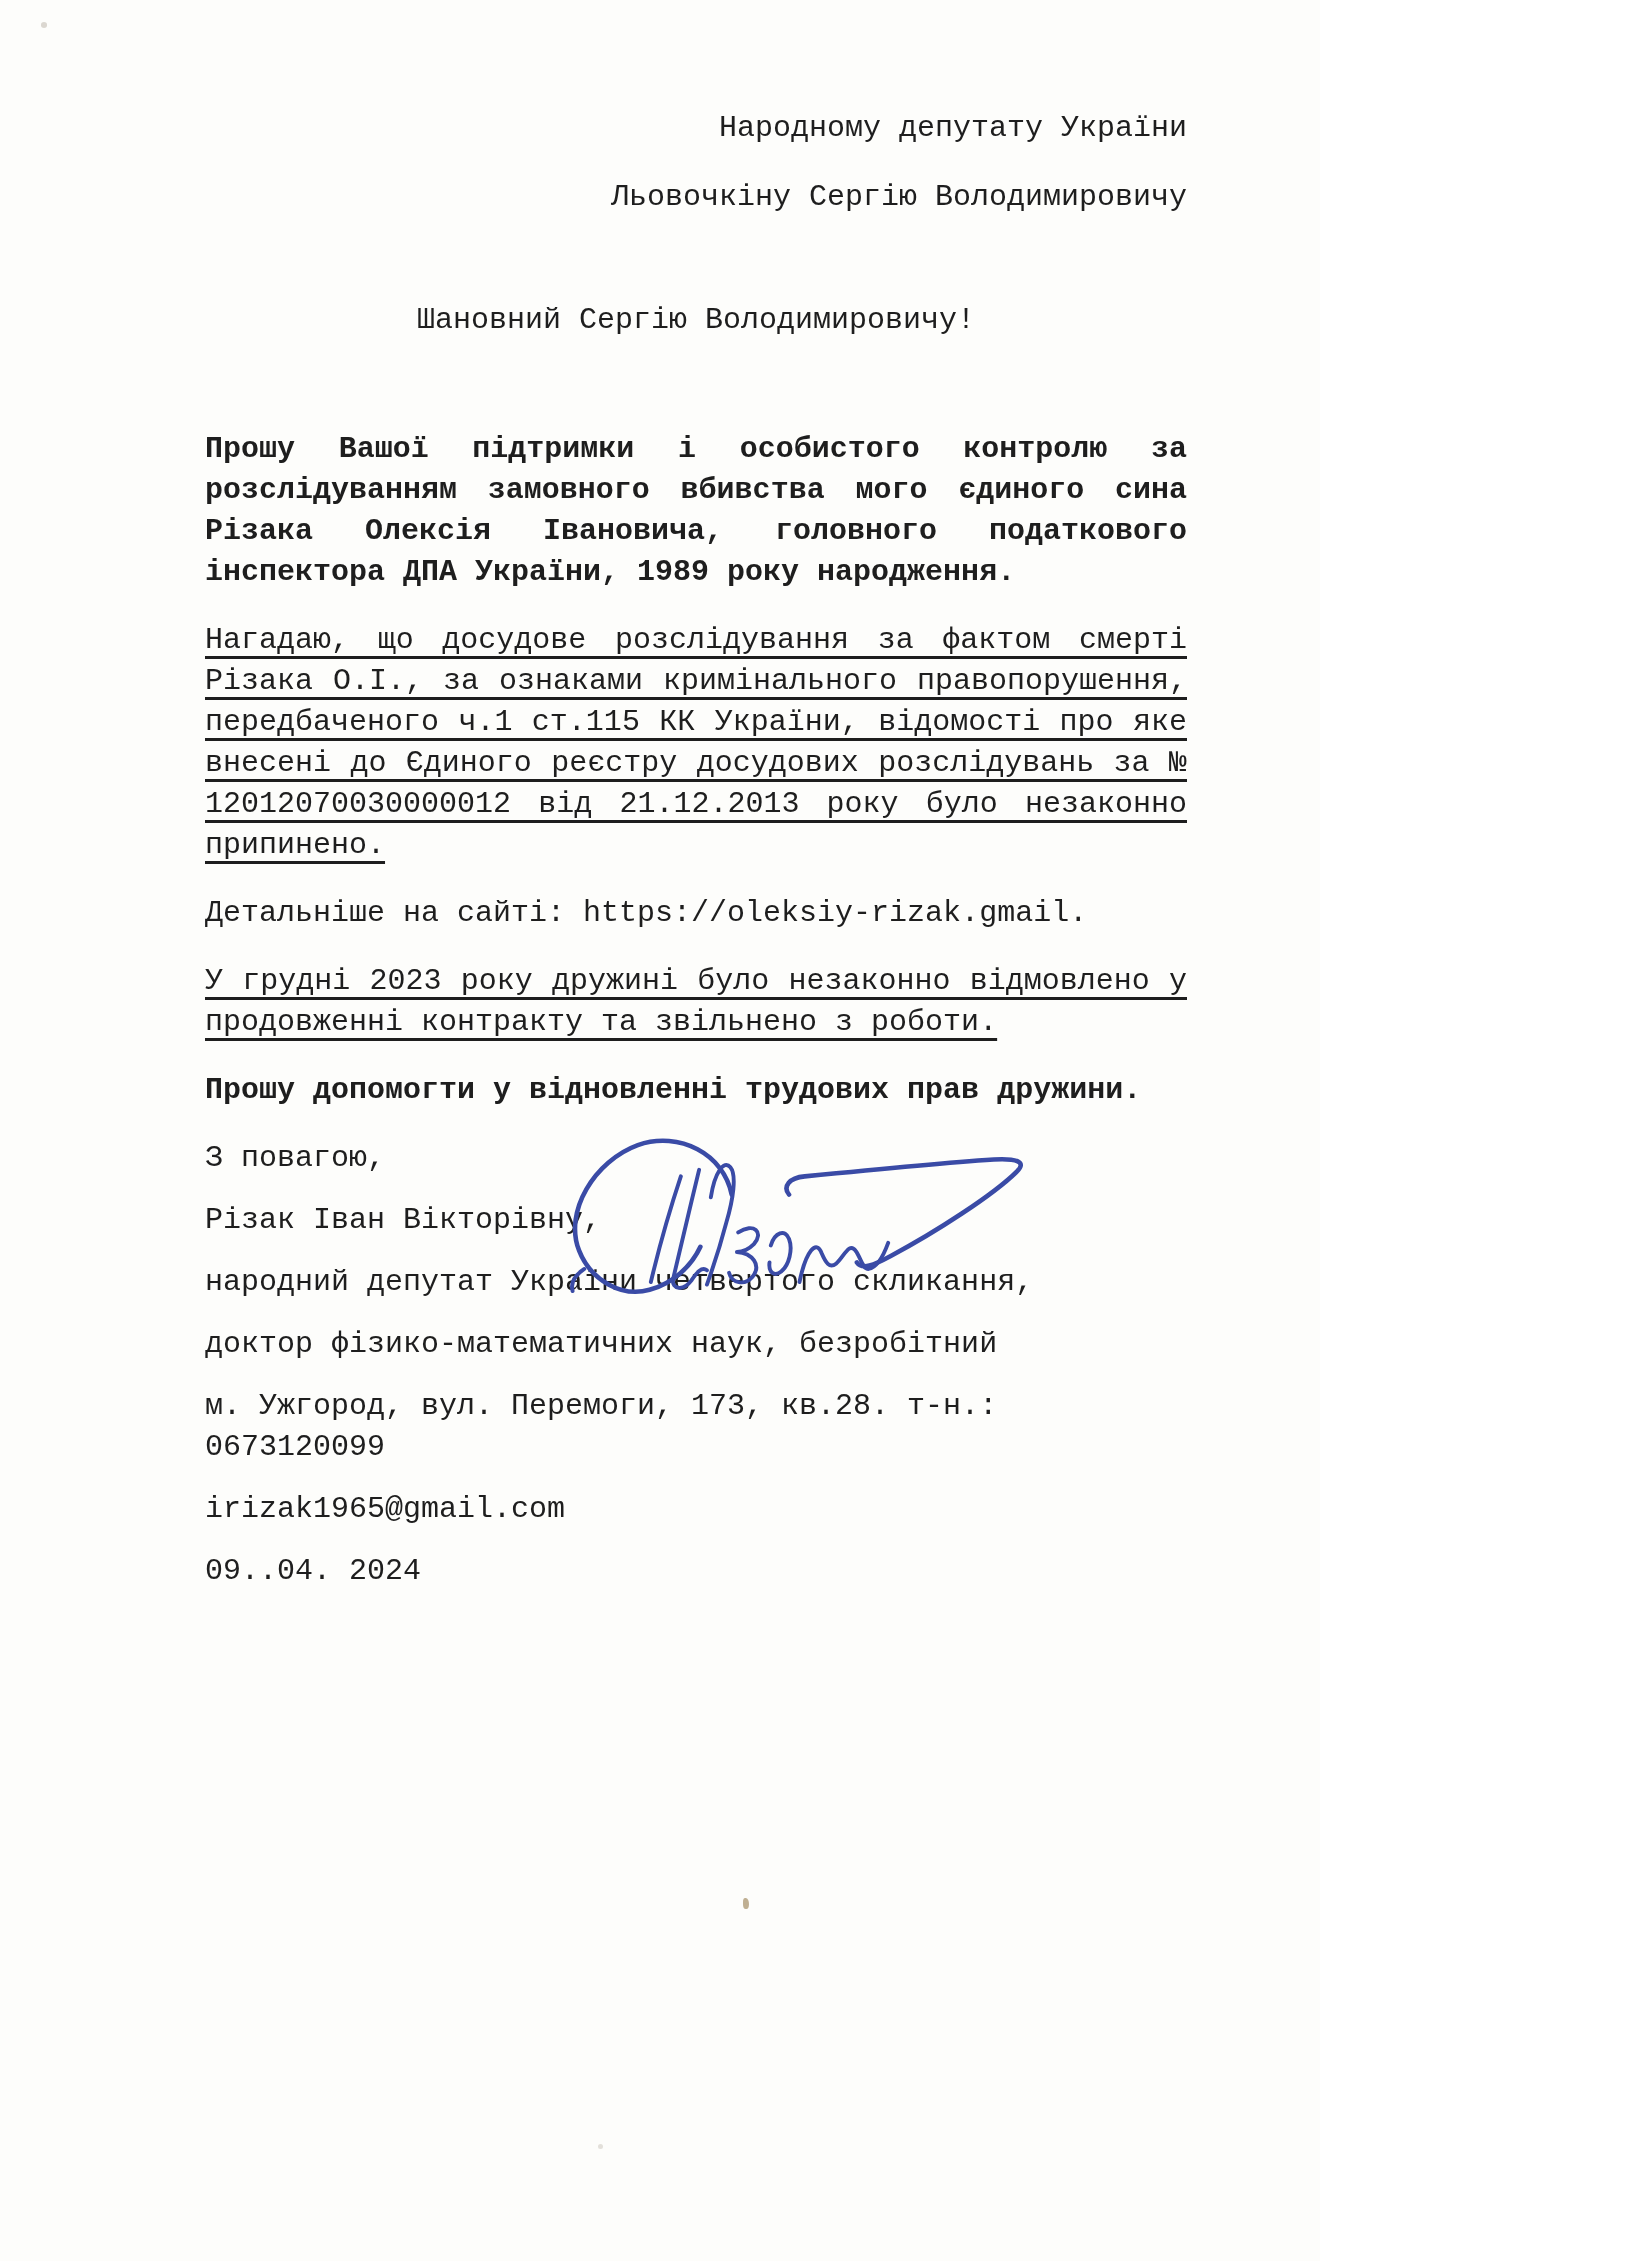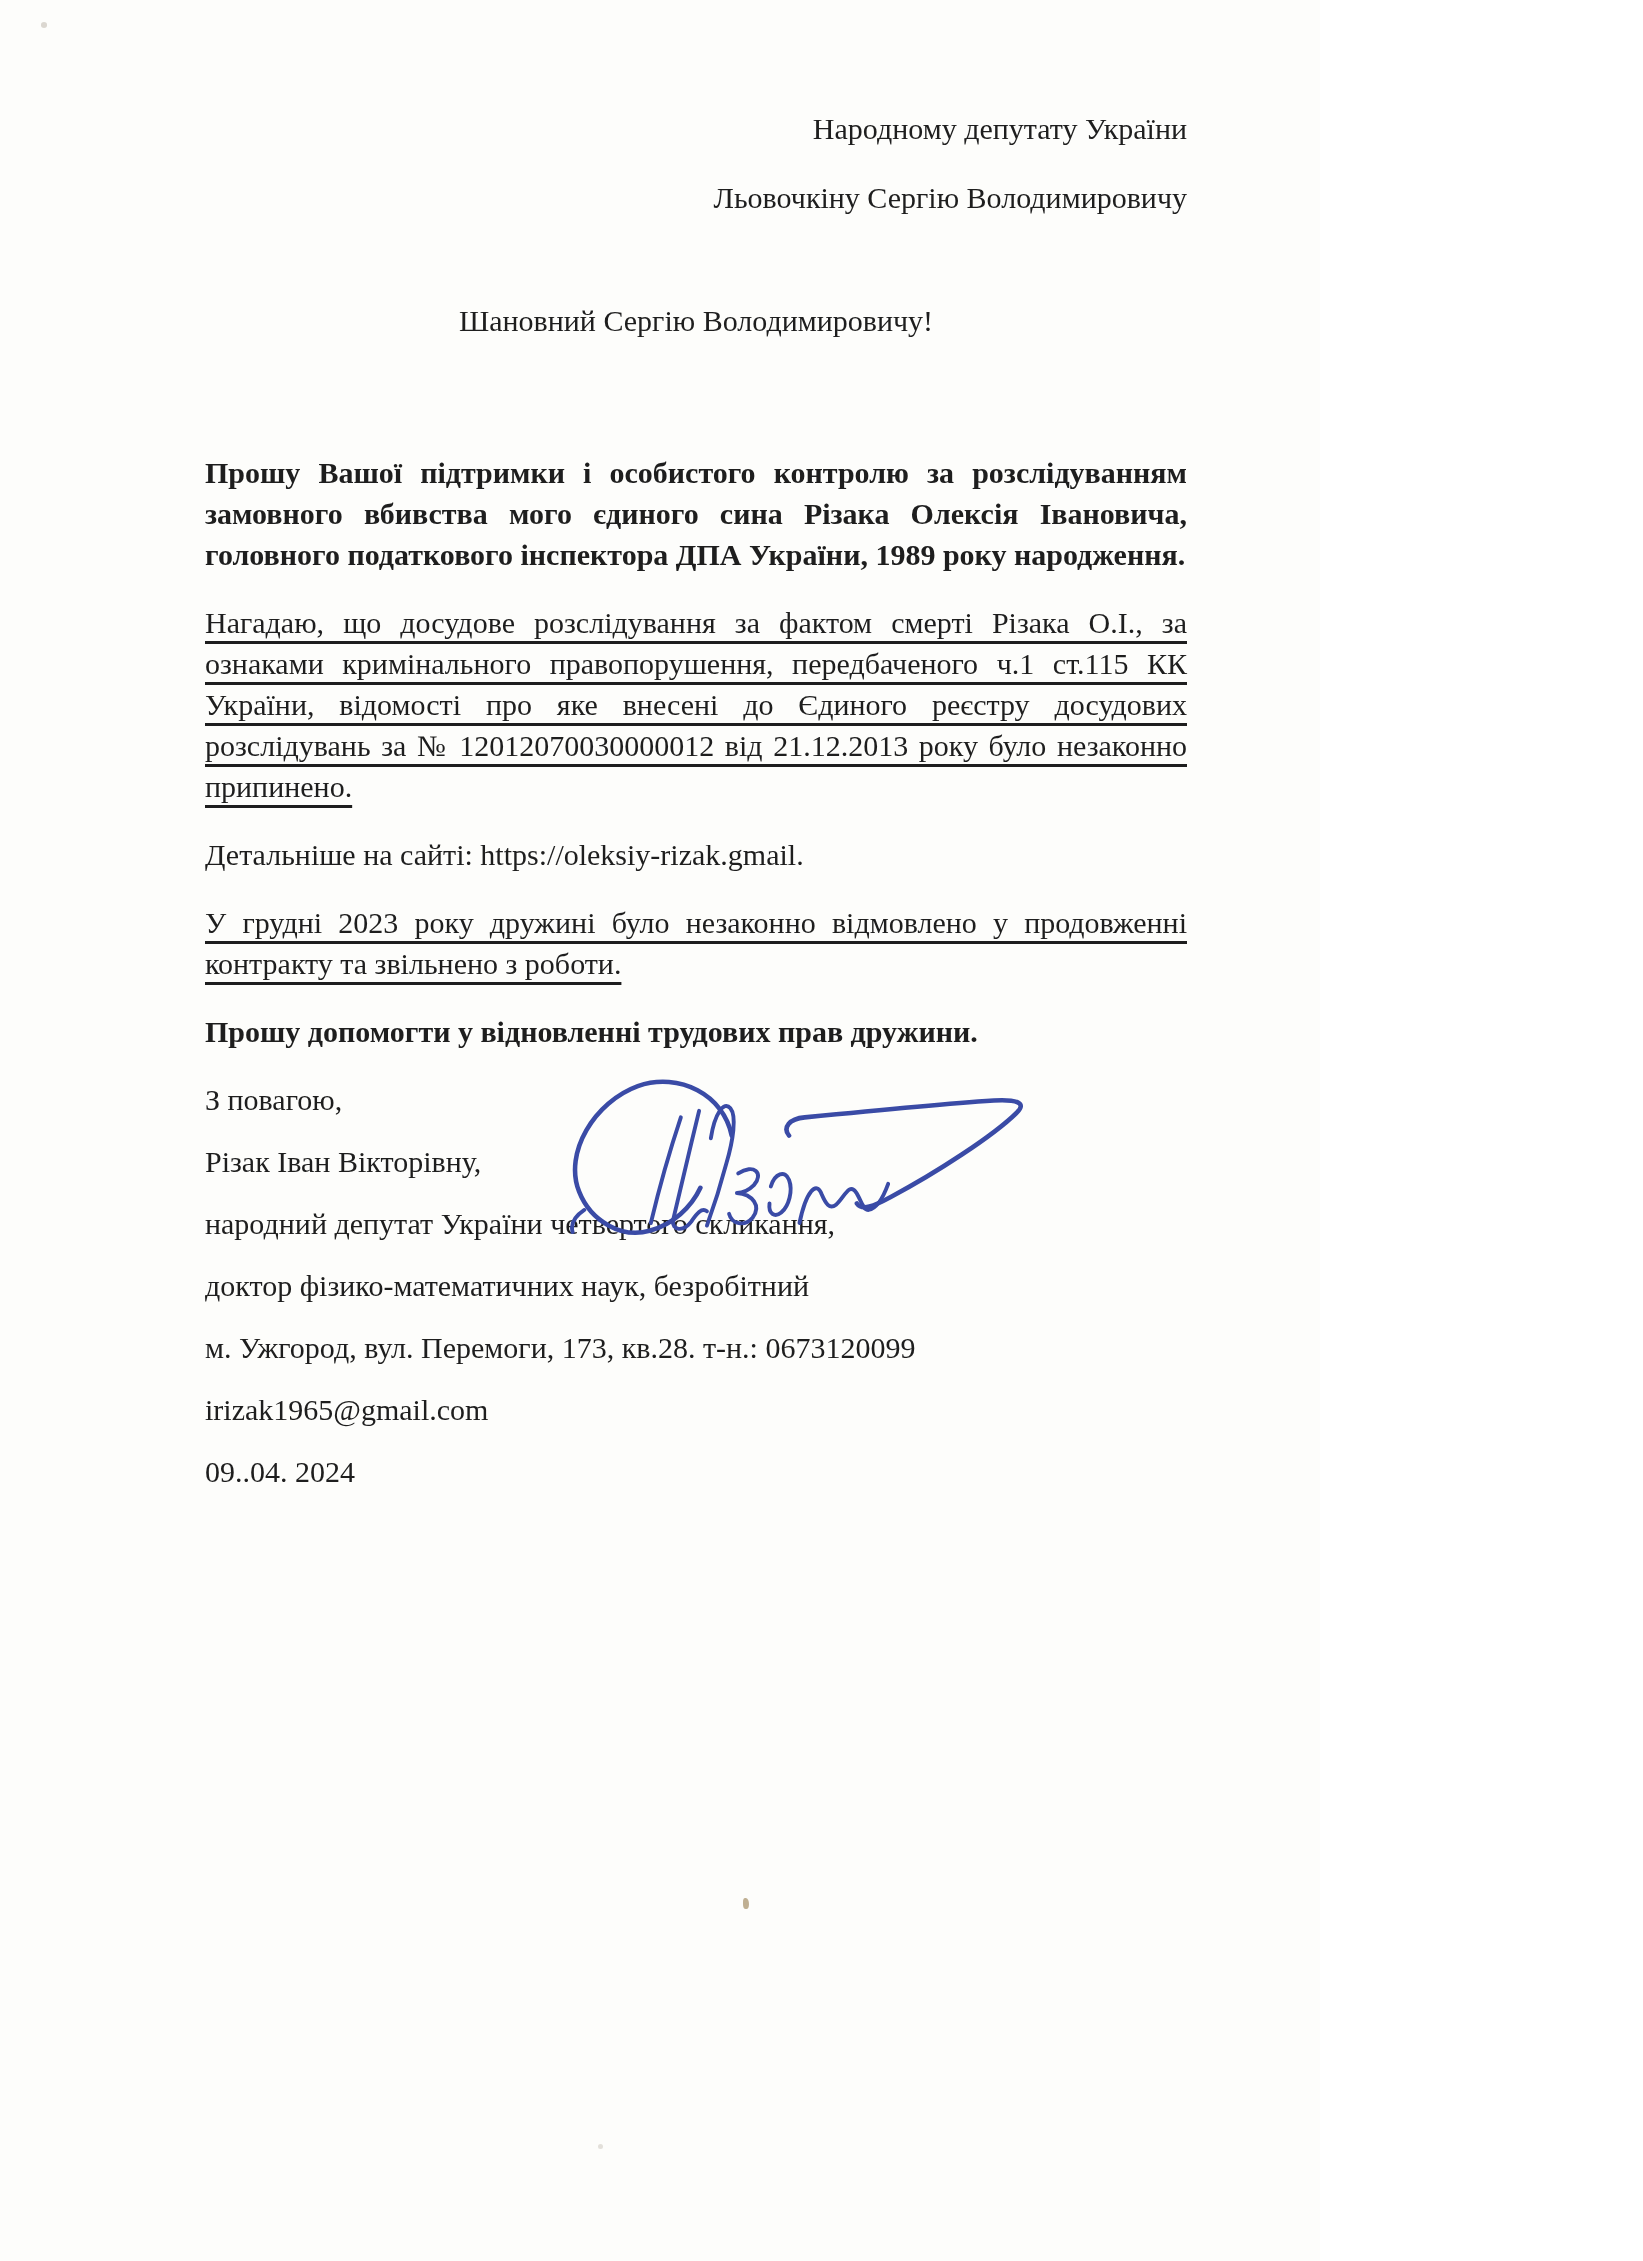--- a/index.html
+++ b/index.html
@@ -4,36 +4,36 @@
 <style>
   html, body { margin: 0; padding: 0; background: #ffffff; }
 
   .sheet {
     position: relative;
     width: 1320px;
     height: 2261px;
     background: #fdfdfb;
     box-sizing: border-box;
     padding: 108px 133px 0 205px;
-    font-family: Liberation Serif, serif;
+    font-family: Liberation Mono, monospace;
     font-size: 30px;
     color: #1e1e1e;
     overflow: hidden;
   }
 
   .recipient { text-align: right; }
   .recipient p { margin: 0 0 28px; line-height: 41px; }
 
   .salutation {
     text-align: center;
     margin: 82px 0 0;
     line-height: 41px;
   }
 
-  .body-block { margin-top: 111px; }
+  .body-block { margin-top: 88px; }
   .body-block p {
     margin: 0 0 27px;
     line-height: 41px;
     text-align: justify;
   }
   .bold { font-weight: bold; }
   .underline {
     text-decoration: underline;
     text-decoration-thickness: 2.6px;
     text-underline-offset: 7.7px;

